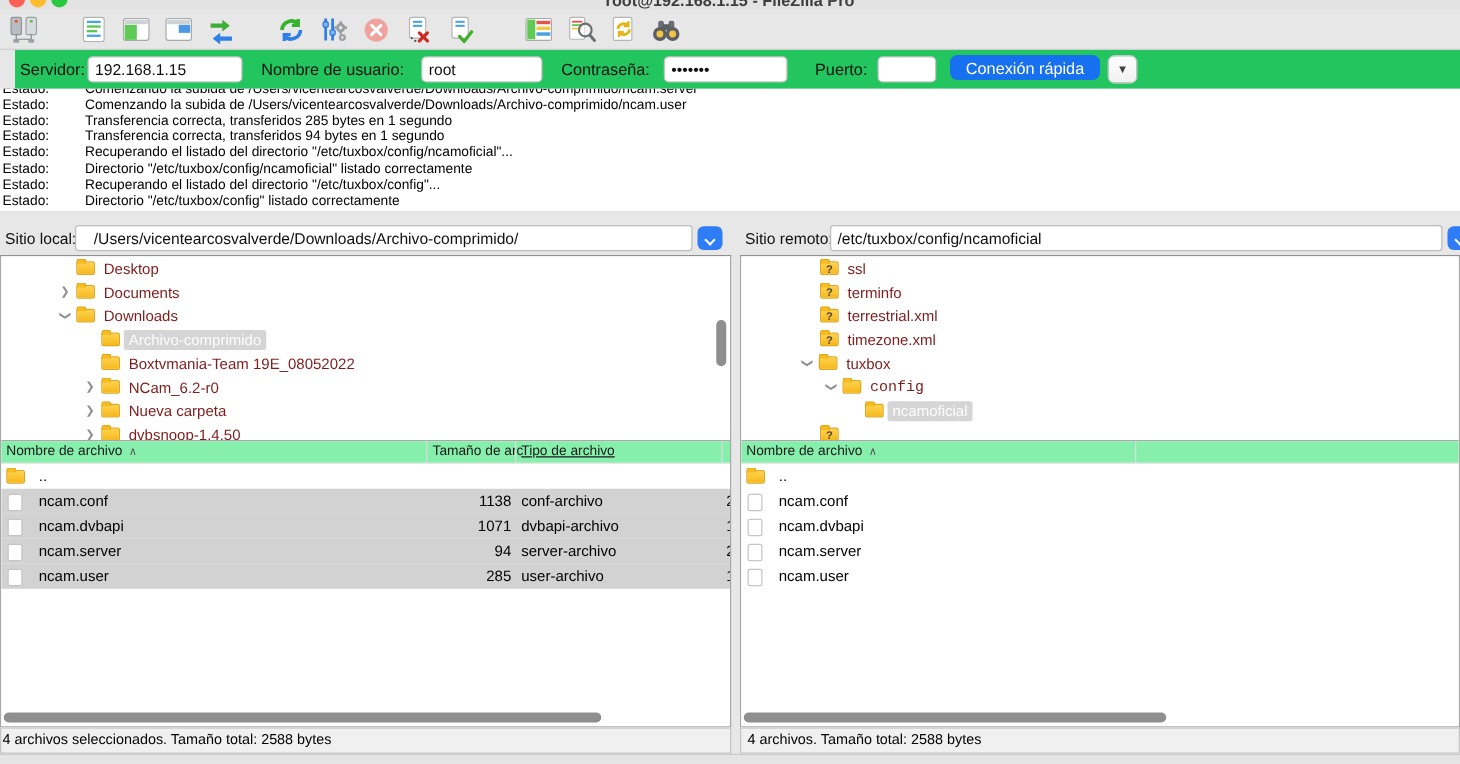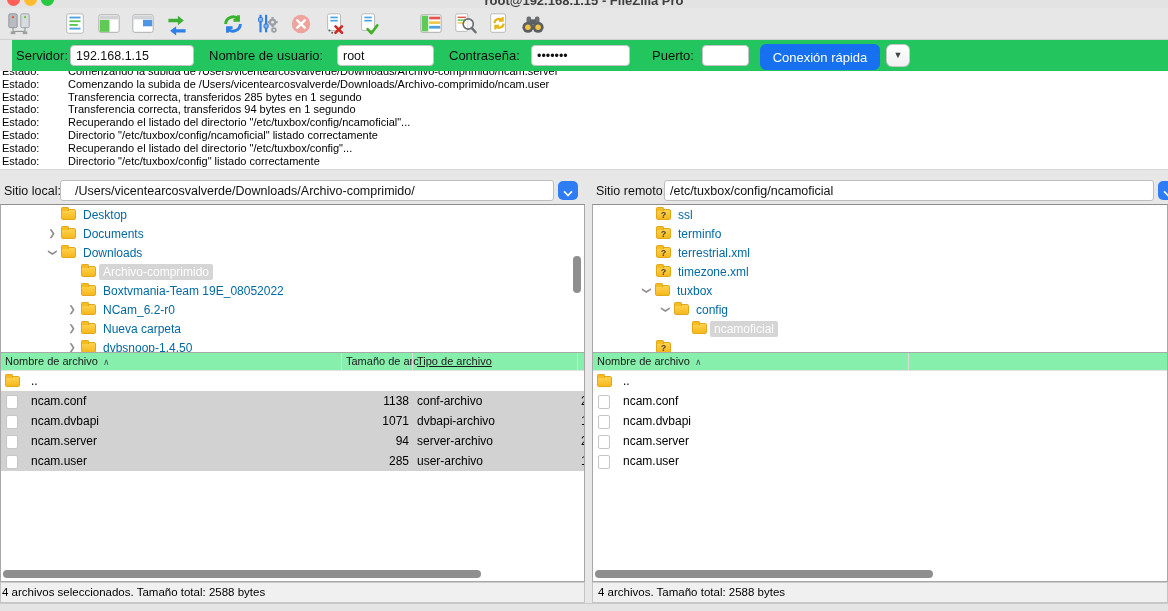--- a/index.html
+++ b/index.html
@@ -18,21 +18,21 @@
   .tbtn { width:30px; height:27px; margin-left:4px; display:flex; align-items:center;
     justify-content:center; border-radius:4px; }
   .tbtn svg { display:block; }
 
   
   #quickconnect { position:absolute; top:40px; left:12px; width:1168px; height:31px; background:#22c55e; }
   #quickconnect label { position:absolute; top:8px; font-size:13px; color:#111; }
   #quickconnect input { position:absolute; top:5px; height:21px; border:1px solid #c3c3c3;
     border-radius:4px; background:#fff; font-size:12.5px; padding:0 5px; color:#111;
     font-family:"Liberation Sans", sans-serif; outline:none; }
-  #qc-connect { position:absolute; top:4px; left:748px; width:120px; height:26px;
+  #qc-connect { position:absolute; top:4px; left:748px; width:120px; height:20px;
     background:#1670f0; color:#fff; border:none; border-radius:6px; font-size:13px;
     font-family:"Liberation Sans", sans-serif; }
   #qc-dropdown { position:absolute; top:4px; left:874px; width:24px; height:23px;
     background:linear-gradient(#ffffff,#f0f0f0); border:1px solid #c6c6c6; border-radius:6px;
     font-size:9px; color:#444; text-align:center; line-height:21px; }
 
   
   #log { position:absolute; top:71px; left:0; width:1168px; height:99px; background:#fff;
     overflow:hidden; border-bottom:1px solid #d6d6d6; }
   .log-line { height:12.8px; font-size:11px; color:#000; white-space:nowrap; }
@@ -59,21 +59,21 @@
   .tree-row { position:relative; height:19px; }
   .tree-arrow { position:absolute; top:3px; width:14px; text-align:center; color:#8e8e8e;
     font-size:9px; line-height:13px; }
   .tree-arrow.down { transform:rotate(90deg); }
   .folder { position:absolute; top:4px; width:15px; height:11px;
     background:linear-gradient(#ffd34e,#f6b81d); border:1px solid #e3a81a; border-radius:1.5px 2px 2px 2px; }
   .folder:before { content:""; position:absolute; top:-3px; left:-1px; width:6px; height:3px;
     background:#f6bd23; border:1px solid #e3a81a; border-bottom:none; border-radius:2px 2px 0 0; }
   .folder.q:after { content:"?"; position:absolute; top:-1px; left:0; right:0; text-align:center;
     font-size:9px; font-weight:bold; color:#4e4337; line-height:12px; }
-  .tree-label { position:absolute; top:2px; font-size:12px; color:#0369a1; white-space:nowrap;
+  .tree-label { position:absolute; top:2px; font-size:12px; color:#7f1d1d; white-space:nowrap;
     padding:1px 4px; border-radius:2px; }
   .tree-label.selected { background:#d5d5d5; color:#fdfdfd; }
   .vscroll { position:absolute; width:8px; border-radius:4px; background:#8f8f8f; }
 
   .list-header { position:absolute; top:148px; left:0; right:0; height:18px;
     background:#86efac; border-bottom:1px solid #e2e2e2; font-size:11px; color:#1a1a1a; }
   .hcell { position:absolute; top:2px; white-space:nowrap; }
   .hsep { position:absolute; top:0; bottom:0; width:1px; background:#dcdcdc; }
   .sort-arrow { font-size:9px; color:#555; margin-left:5px; }
 
@@ -417,21 +417,21 @@
           <span class="tree-label" style="left: 81px;">timezone.xml</span>
         </div>
         <div class="tree-row">
           <span class="tree-arrow down" style="left: 46px;">❯</span>
           <span class="folder" style="left: 62px;"></span>
           <span class="tree-label" style="left: 80px;">tuxbox</span>
         </div>
         <div class="tree-row">
           <span class="tree-arrow down" style="left: 65px;">❯</span>
           <span class="folder" style="left: 81px;"></span>
-          <span class="tree-label" style="left: 99px;">config</span>
+          <span class="tree-label" style="left: 99px; font-family: Liberation Mono, monospace;">config</span>
         </div>
         <div class="tree-row">
           <span class="folder" style="left: 99px;"></span>
           <span class="tree-label selected" style="left: 117px;">ncamoficial</span>
         </div>
         <div class="tree-row">
           <span class="folder q" style="left: 63px;"></span>
         </div>
       </div>
     <div class="list-header" id="remote-list-header">

